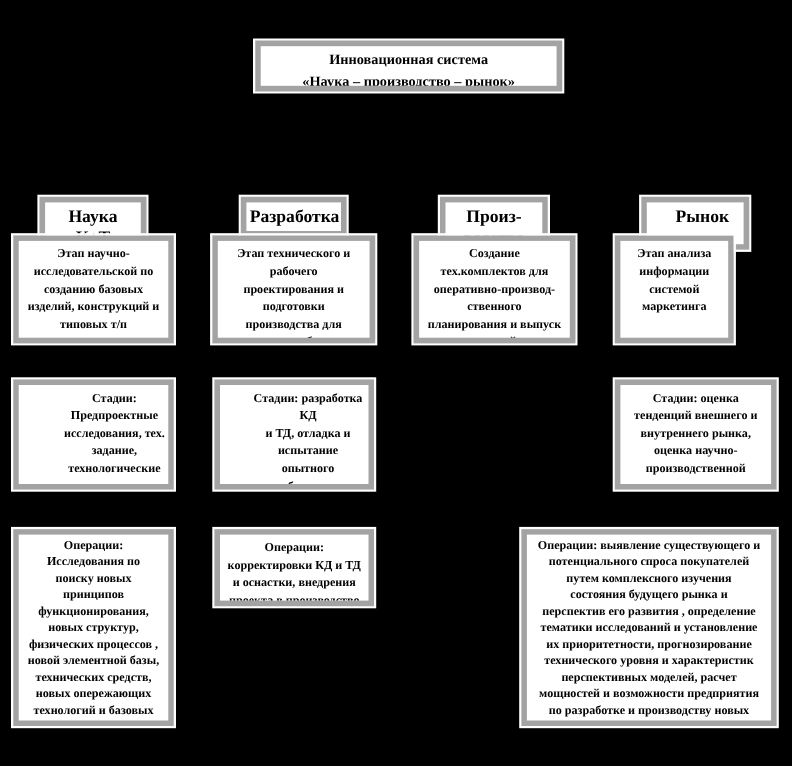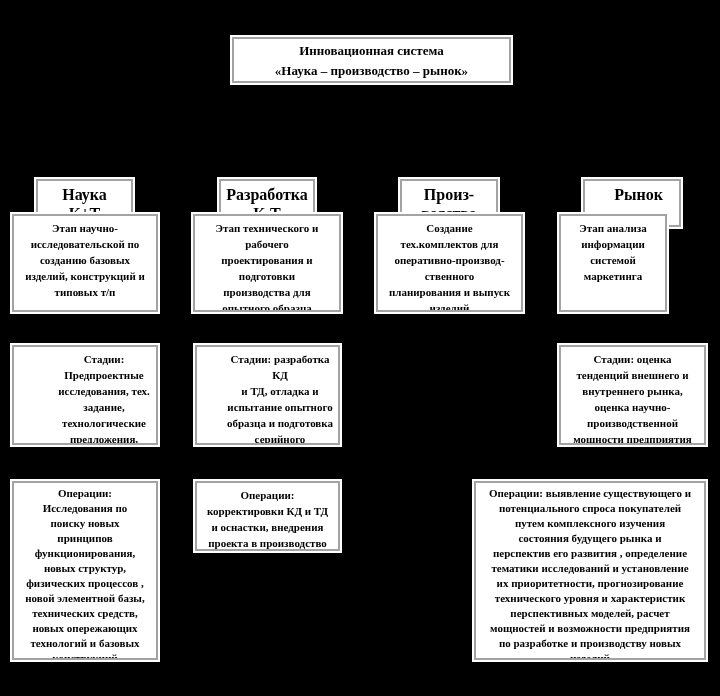--- a/index.html
+++ b/index.html
@@ -12,21 +12,21 @@
     width: 720px;
     height: 696px;
     background: #000000;
     font-family: "Liberation Serif", "DejaVu Serif", serif;
     overflow: hidden;
   }
   .box {
     position: absolute;
     box-sizing: border-box;
     background: #ffffff;
-    border: 2px solid #a3a3a3;
+    border: 5px solid #a3a3a3;
     outline: 2px solid #ffffff;
     color: #000000;
     font-weight: bold;
     text-align: center;
     white-space: pre-line;
     font-size: 11px;
     line-height: 16px;
     padding: 4px 3px;
     overflow: hidden;
   }

